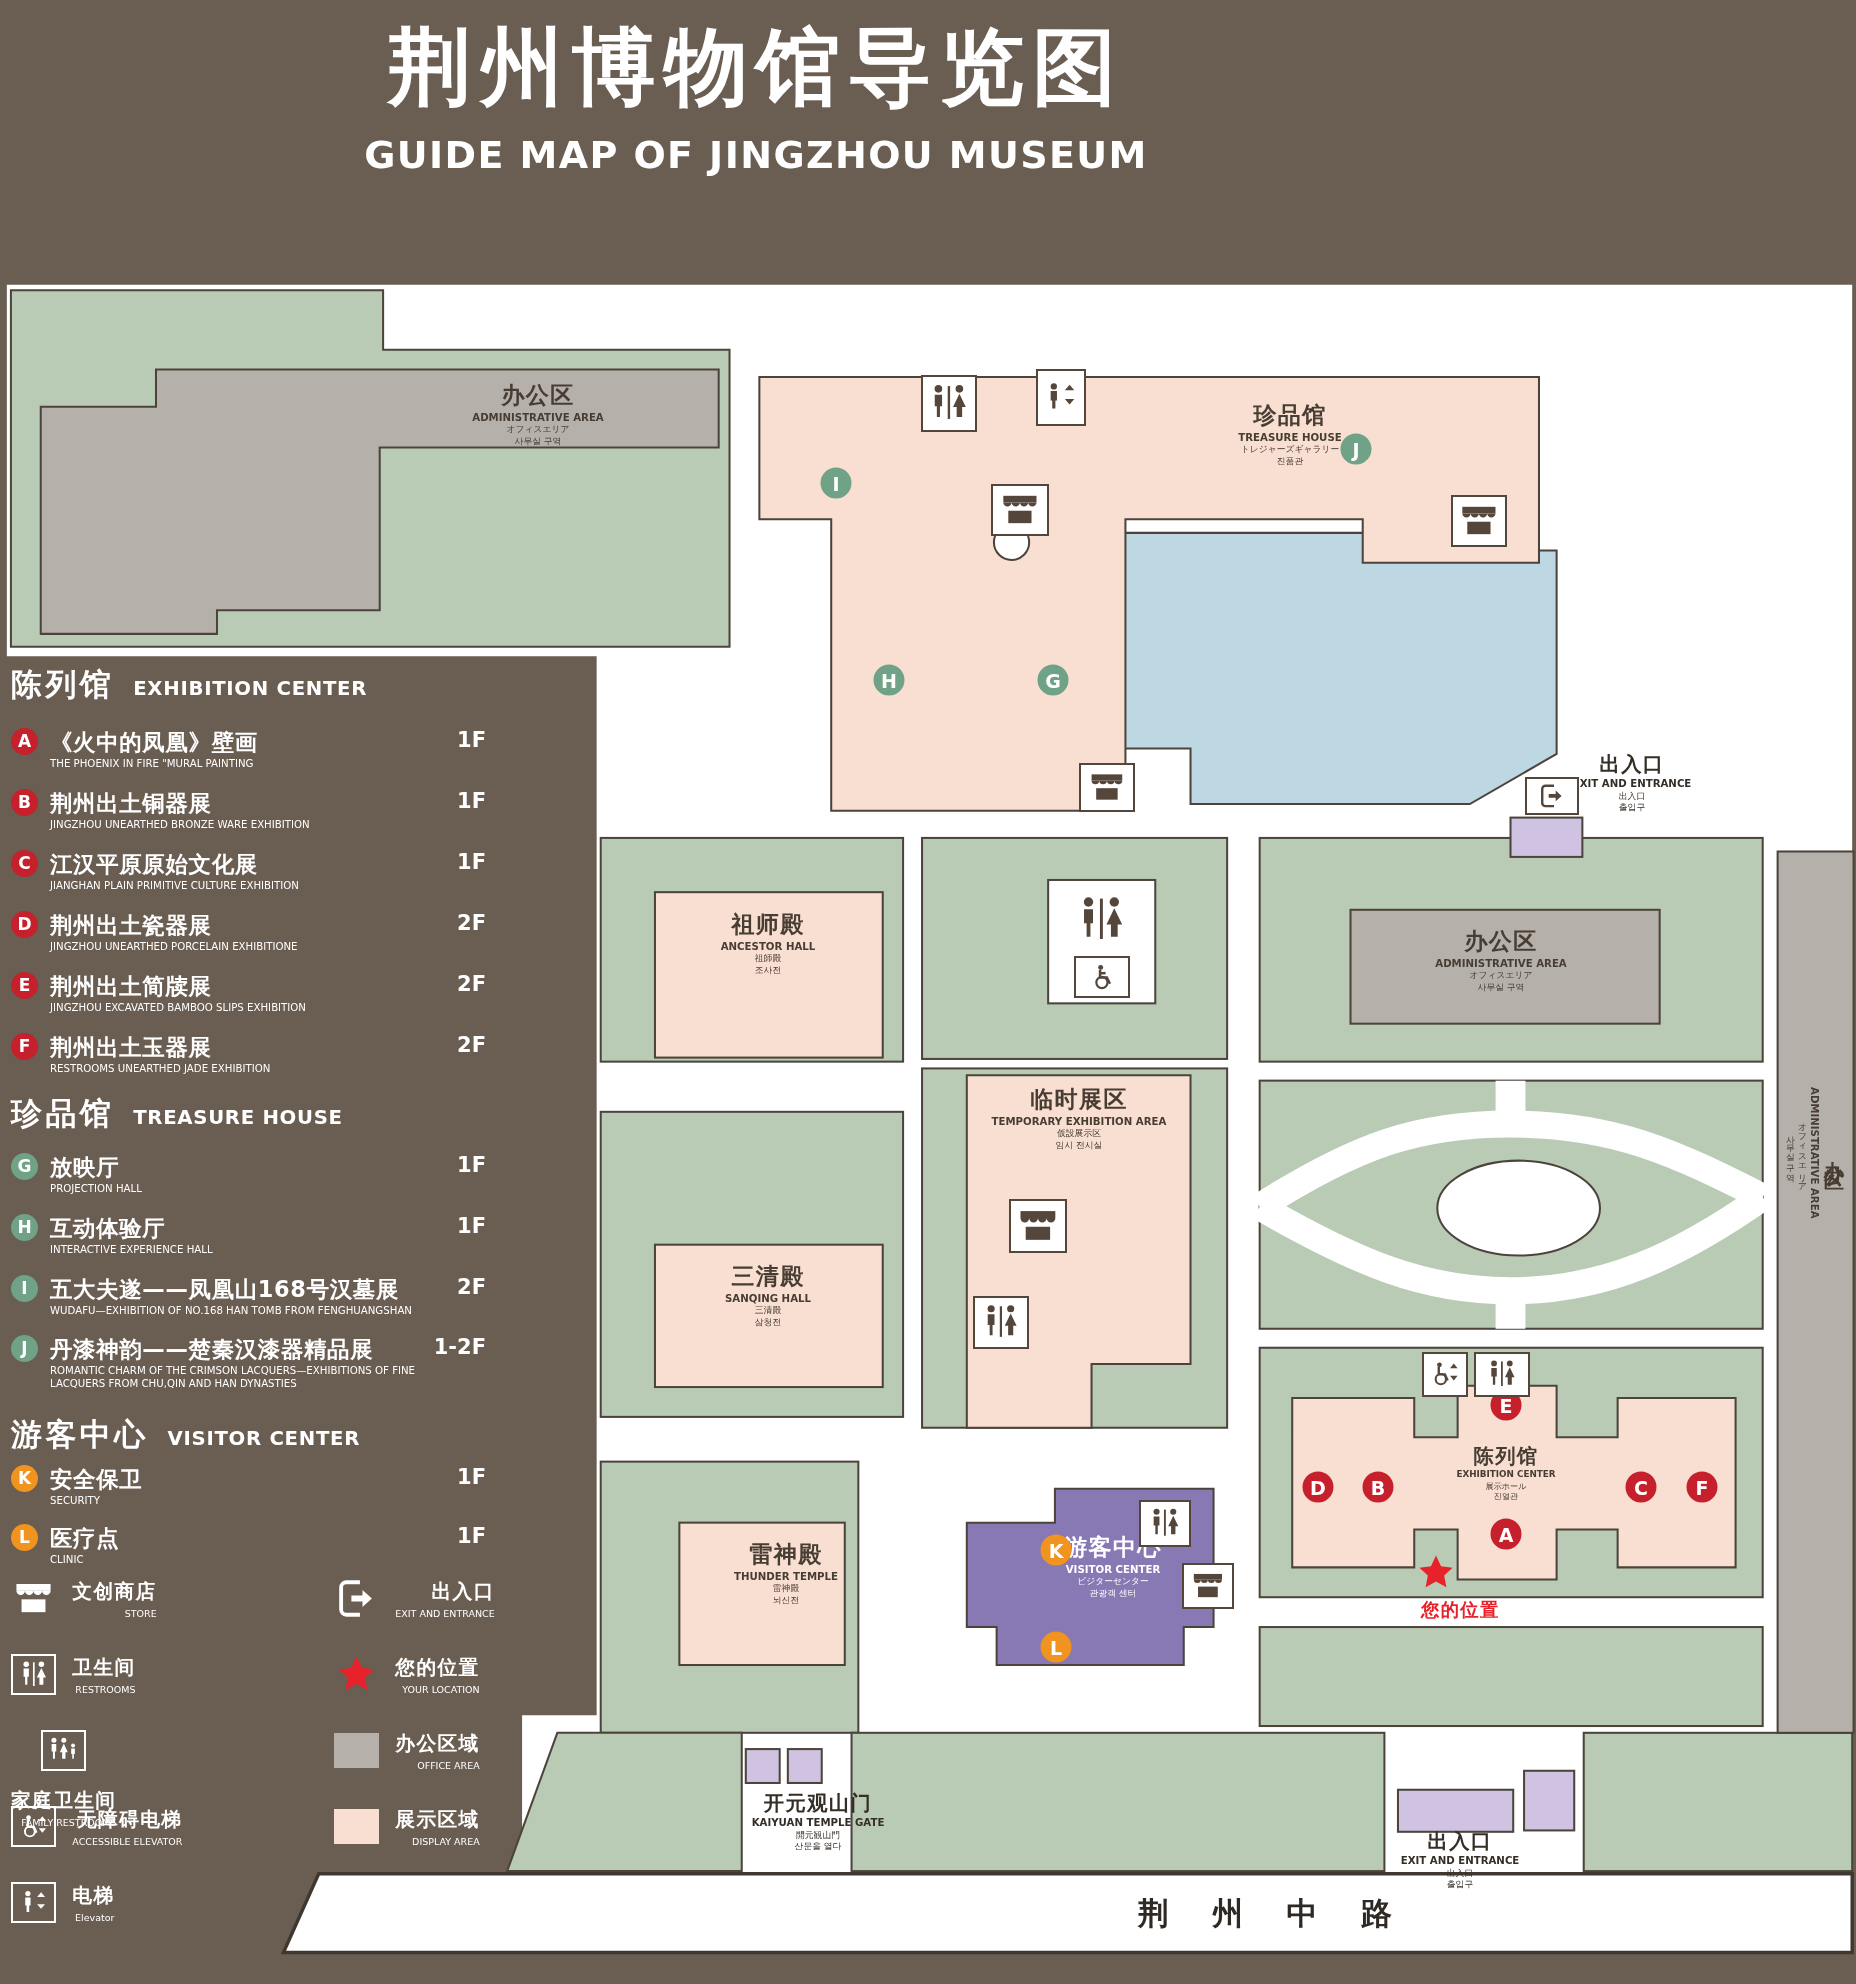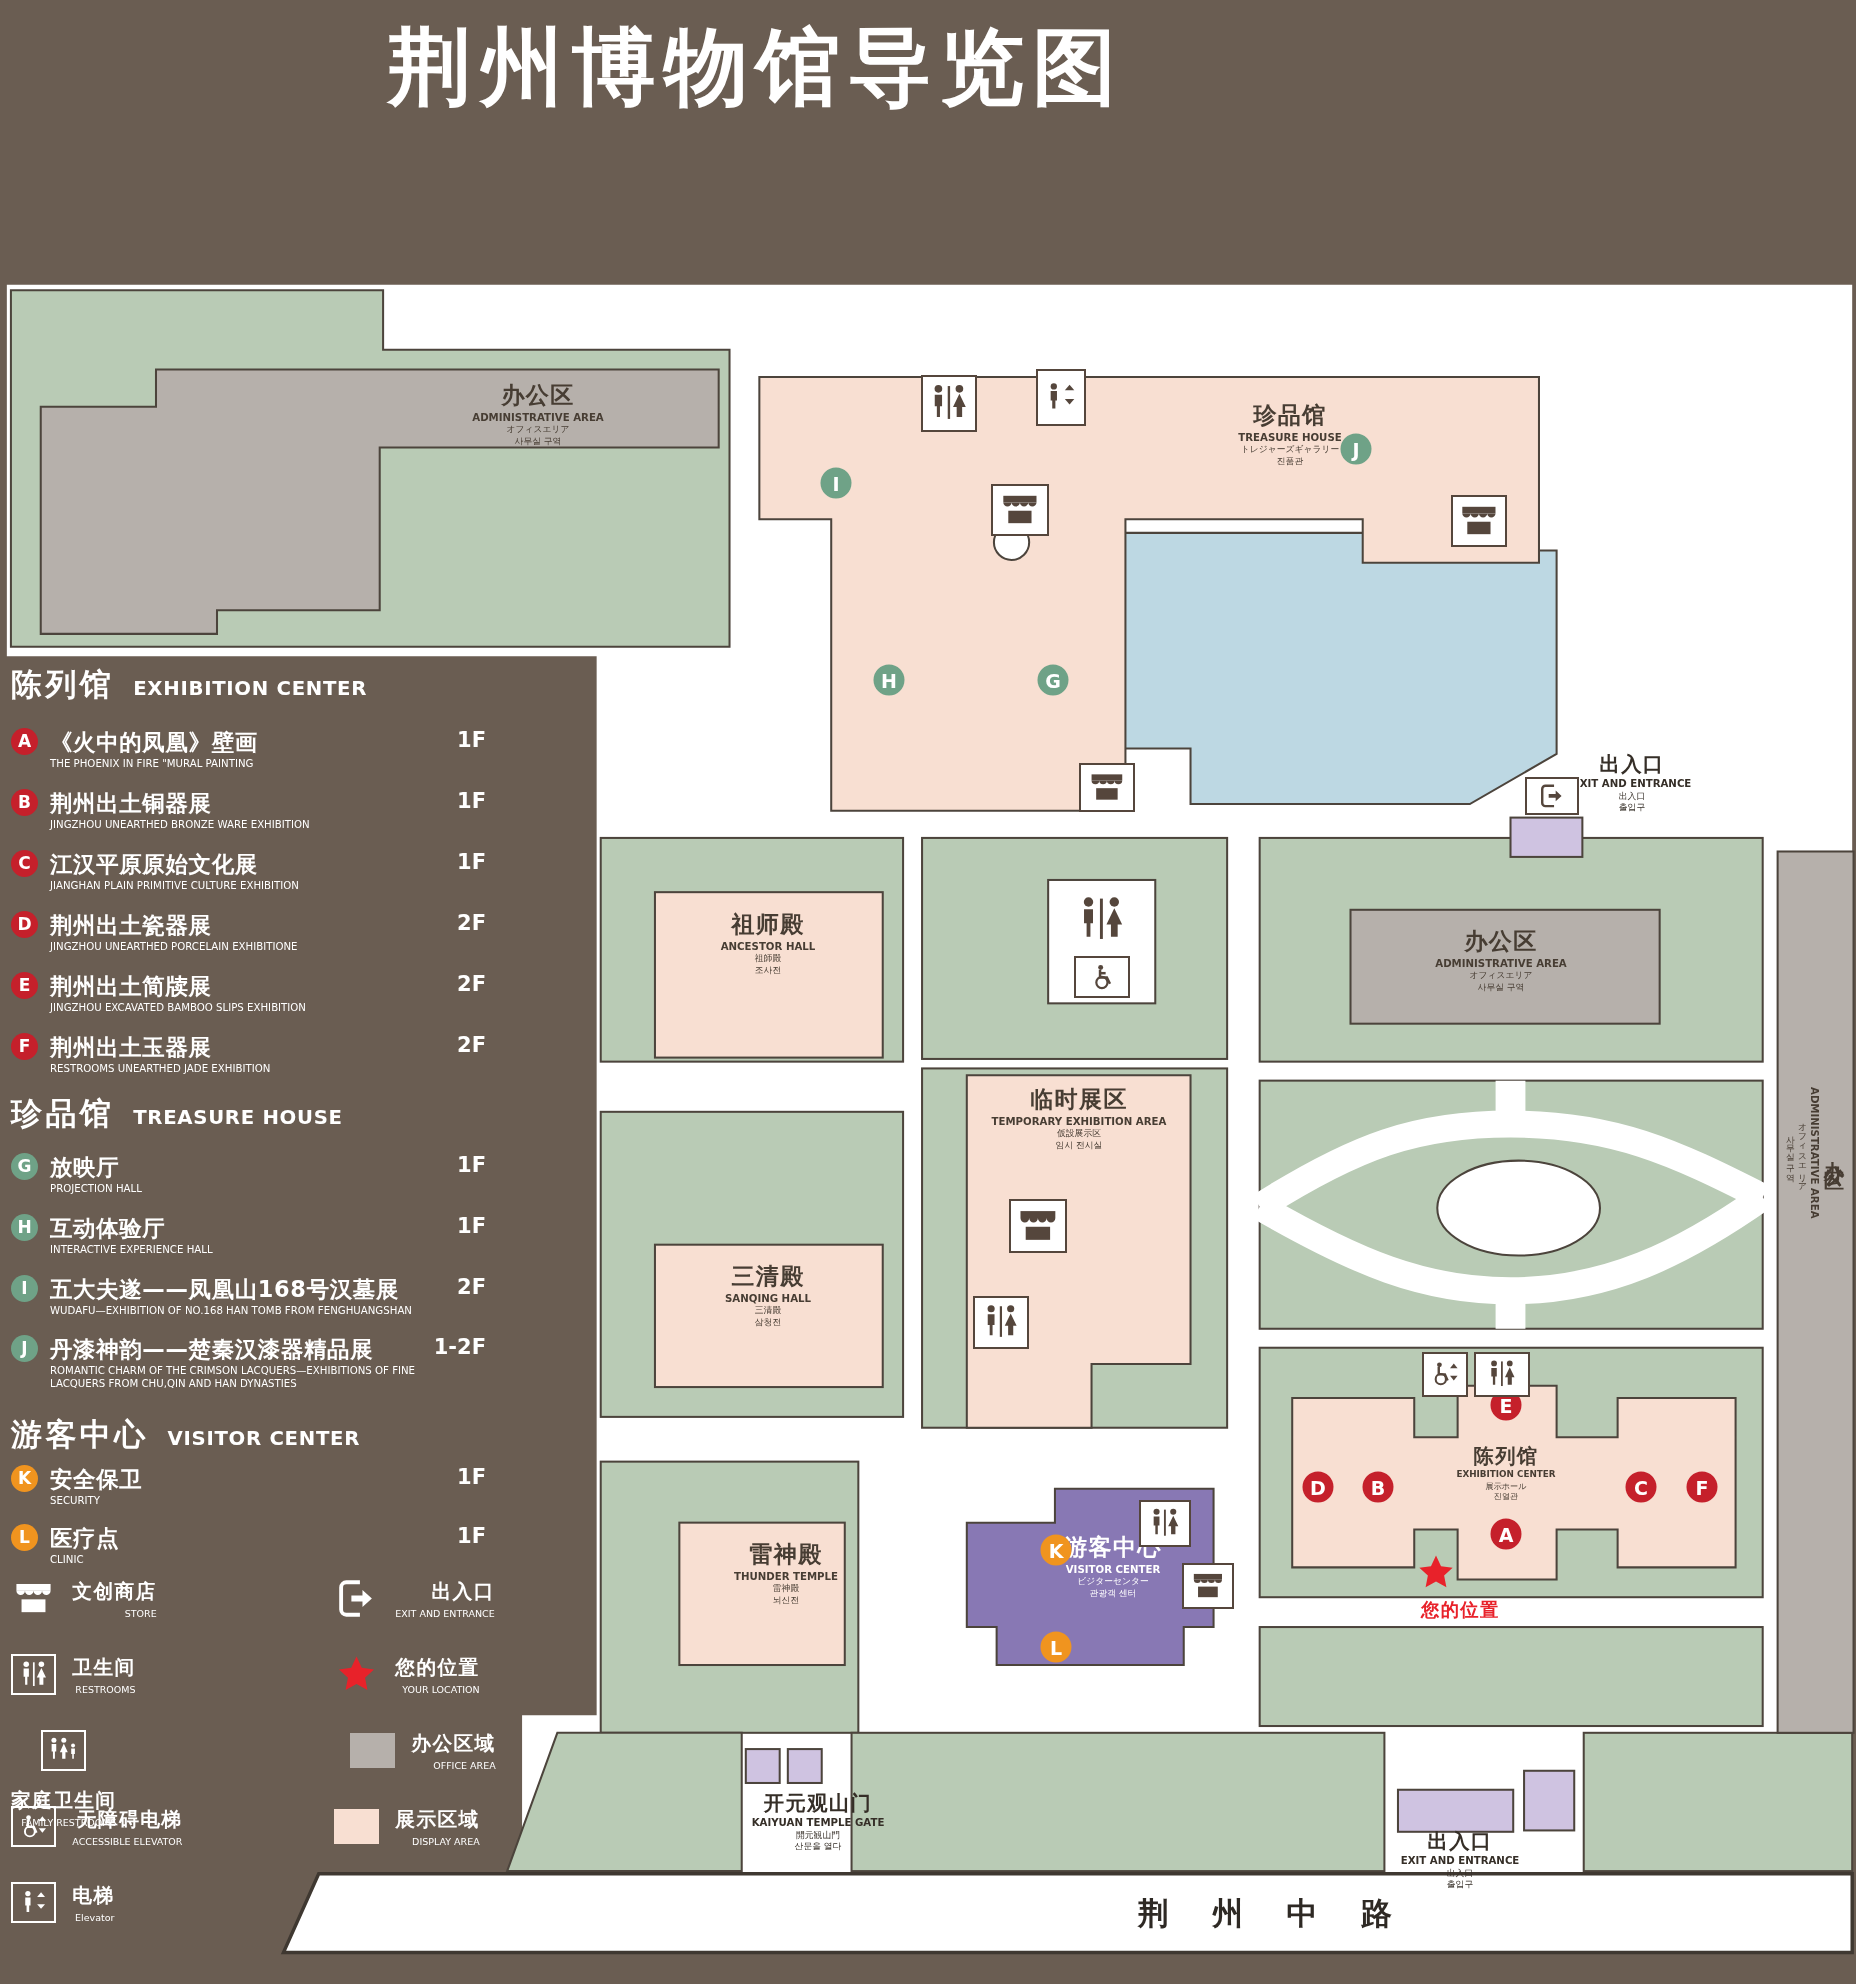--- a/index.html
+++ b/index.html
@@ -134,20 +134,21 @@
       <rect x="2248" y="2612" width="74" height="88"></rect>
       <rect x="1100" y="2580" width="50" height="50"></rect>
       <rect x="1162" y="2580" width="50" height="50"></rect>
     </g>
 
     <rect x="1546" y="1298" width="158" height="182" fill="#ffffff" stroke="#4c443c" stroke-width="3"></rect>
   </svg>
 
   <div class="title-block">
     <div class="title-zh">荆州博物馆导览图</div>
+    <div class="title-en">GUIDE MAP OF JINGZHOU MUSEUM</div>
   </div>
 
   <div class="bldg" style="left:538px; top:381px;">
     <div class="b-zh">办公区</div>
     <div class="b-en">ADMINISTRATIVE AREA</div>
     <div class="b-jp">オフィスエリア</div>
     <div class="b-kr">사무실 구역</div>
   </div>
 
   <div class="bldg" style="left:1290px; top:401px;">
@@ -516,21 +517,21 @@
           <path d="M24,13l-6,13h3.5v10h5v-10h3.5z"></path>
           <circle cx="38" cy="16" r="3"></circle>
           <path d="M35.2,20.5h5.6v8.5h-1.6v7h-2.4v-7h-1.6z"></path>
         </svg>
       </span>
     <span>
         <div class="sym-zh">家庭卫生间</div>
           <div class="sym-en">FAMILY RESTROOMS</div>
       </span>
   </div>
-  <div class="lg-sym" style="left:350px; top:1730px;">
+  <div class="lg-sym" style="left:334px; top:1730px;">
     <span class="swatch" style="background:#b6b0ab;"></span>
     <span>
         <div class="sym-zh">办公区域</div>
           <div class="sym-en">OFFICE AREA</div>
       </span>
   </div>
   <div class="lg-sym" style="left:11px; top:1806px;">
     <span class="sym-icon boxed">
         <svg viewBox="0 0 48 48">
           <circle cx="16" cy="10" r="3.5" fill="currentColor"></circle>

